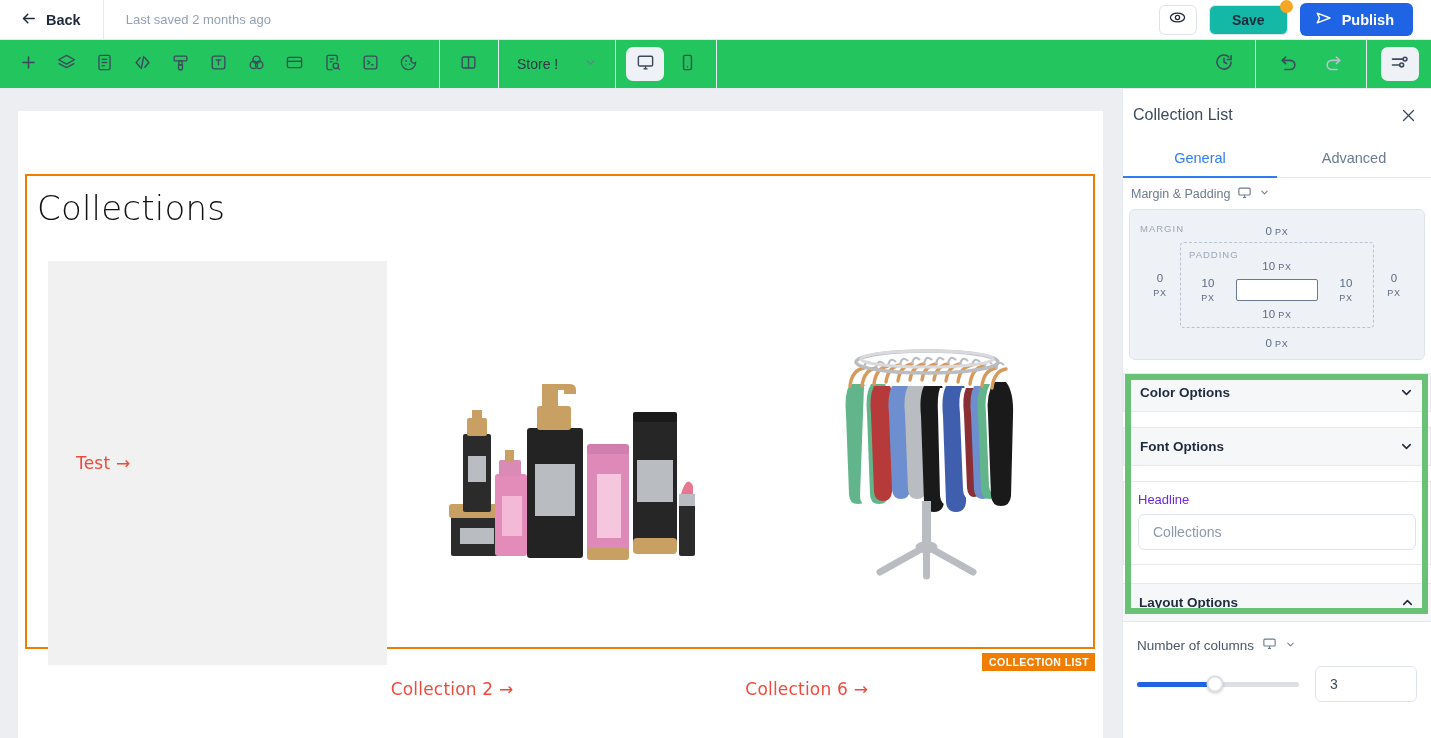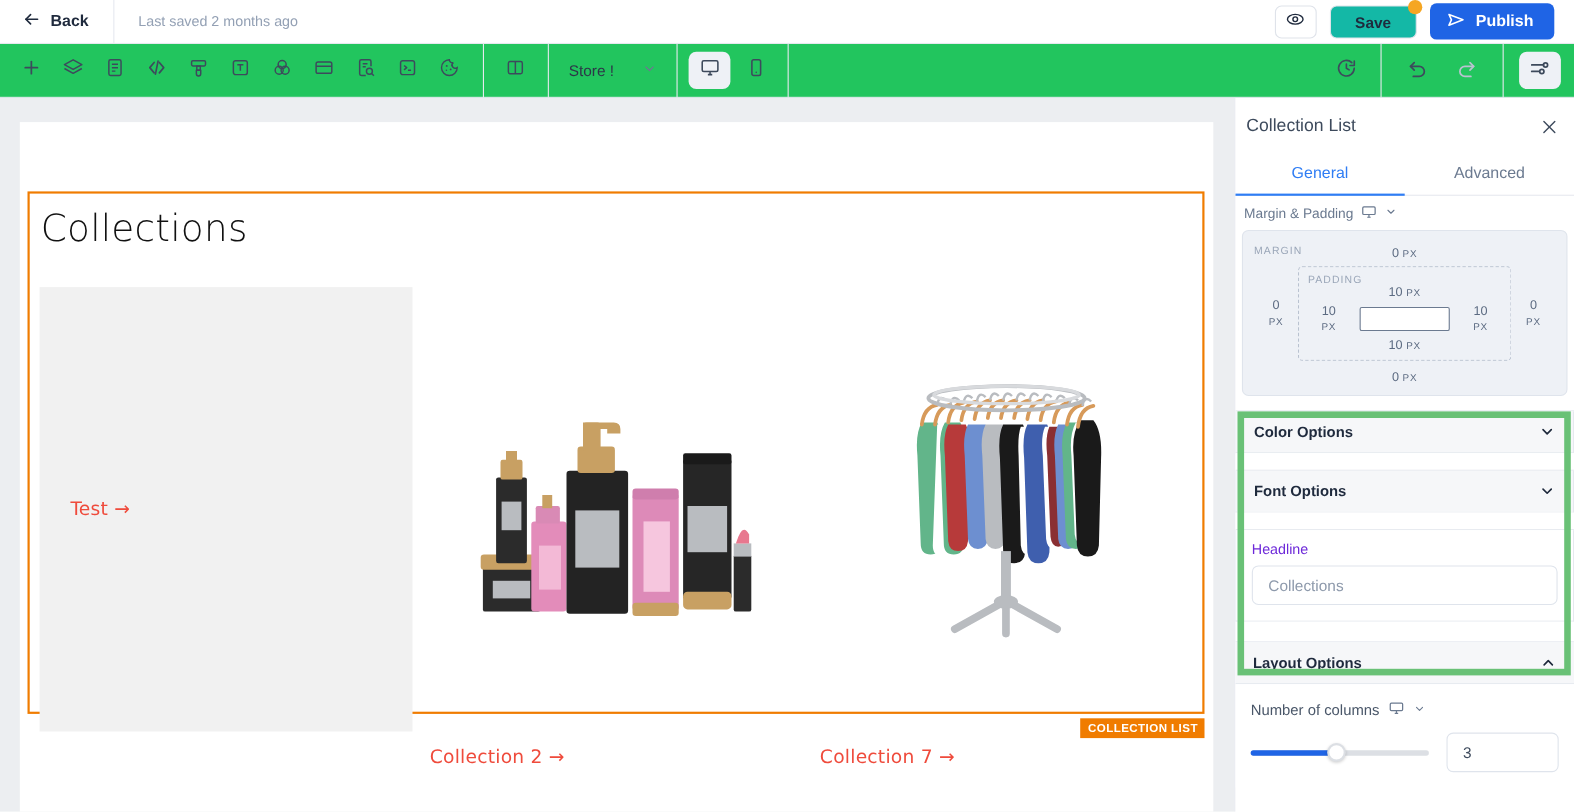--- a/index.html
+++ b/index.html
@@ -106,21 +106,21 @@
     font-size: 34px; font-weight: 300; color: #111; letter-spacing: .2px;
     font-family: "DejaVu Sans", sans-serif;
   }
   .grid {
     position: absolute; left: 9px; top: 85px; right: 9px;
     display: grid; grid-template-columns: repeat(3, 1fr); gap: 16px;
   }
   .cell { display: flex; flex-direction: column; }
   .thumb {
     width: 100%; height: 404px; display: flex; align-items: center;
-    justify-content: center; position: relative;
+    justify-content: center; position: relative; margin-left: 12px;
   }
   .thumb.placeholder { background: #f1f1f1; }
   .cell-link {
     font-size: 17px; color: #ef4b3c; letter-spacing: .2px;
     font-family: "DejaVu Sans", sans-serif; font-weight: 400;
   }
   .cell-link.inside {
     position: absolute; left: 28px; top: 50%; transform: translateY(-50%);
   }
   .cell-link.below { margin-top: 14px; }
@@ -537,21 +537,21 @@
                 </g>
 
                 <ellipse cx="93" cy="16" rx="71" ry="11" fill="none" stroke="#b9bcc0" stroke-width="3.5"></ellipse>
                 <ellipse cx="93" cy="13" rx="66" ry="8" fill="none" stroke="#d8dadd" stroke-width="3"></ellipse>
 
                 <rect x="88" y="155" width="9" height="52" fill="#b9bcc0"></rect>
                 <path d="M92.5 200 L46 226 M92.5 200 L139 226 M92.5 200 L92.5 230" stroke="#b9bcc0" stroke-width="7" stroke-linecap="round" fill="none"></path>
                 <ellipse cx="92.5" cy="201" rx="11" ry="6" fill="#b9bcc0"></ellipse>
               </svg>
             </div>
-            <span class="cell-link below">Collection 7 →</span>
+            <span class="cell-link below">Collection 6 →</span>
           </div>
 
         </div>
       </div>
     </div>
   </div>
 
   <div class="panel">
 
     <div class="panel-head">

